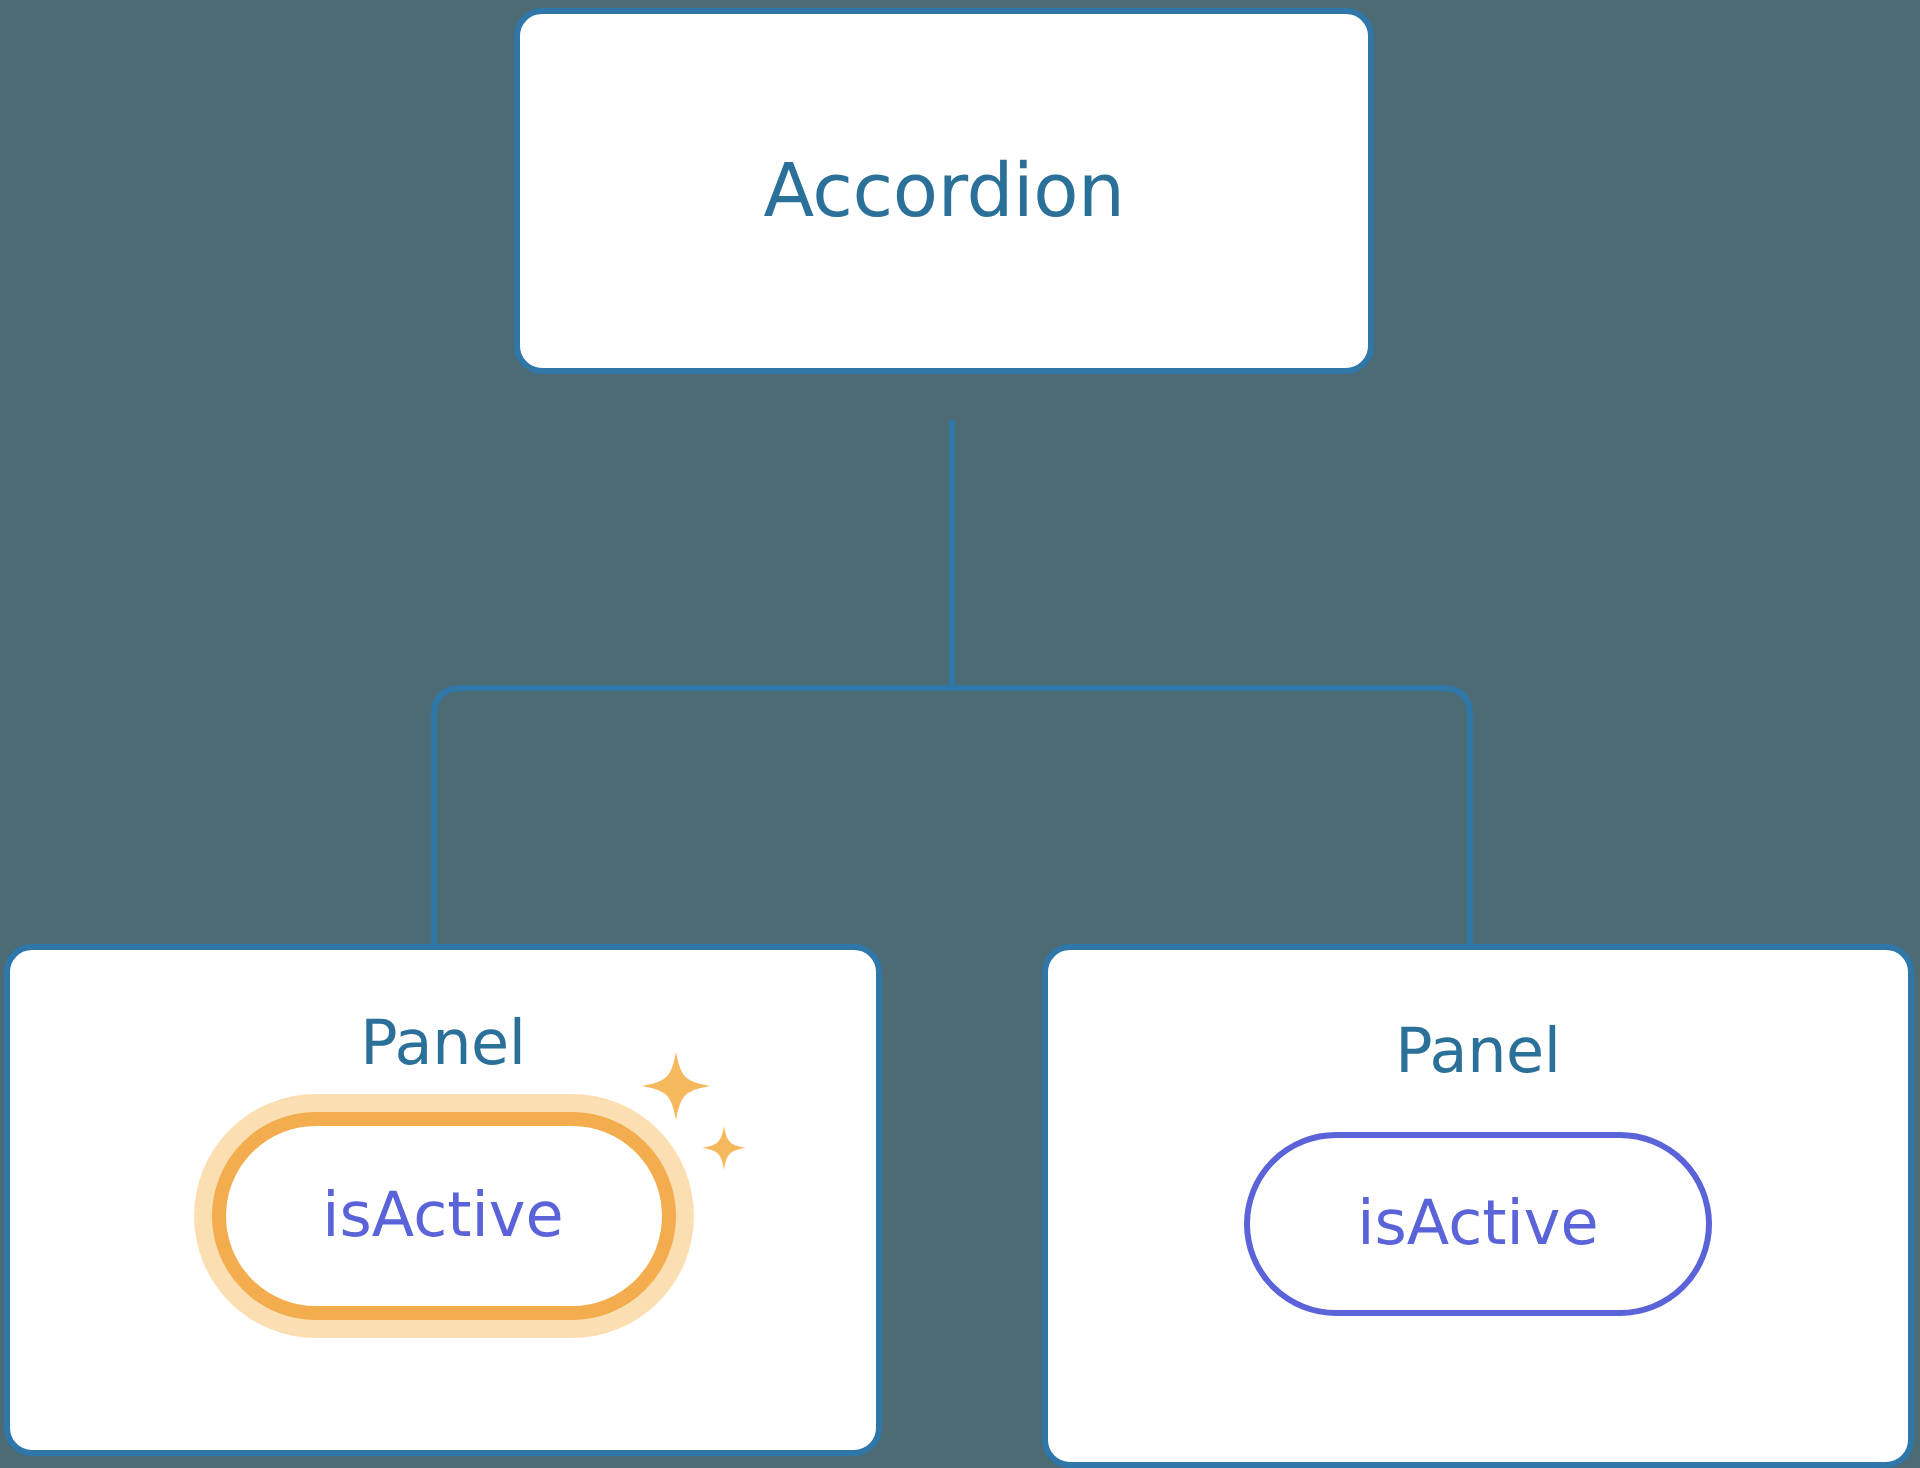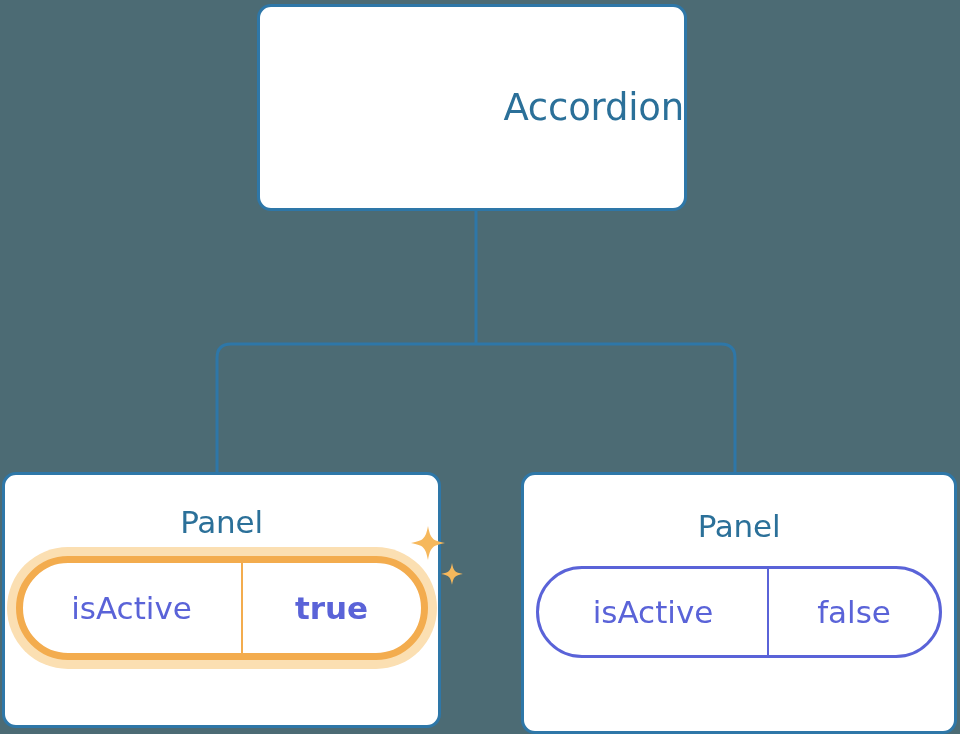--- a/index.html
+++ b/index.html
@@ -42,23 +42,22 @@
     border-radius: 14px;
     display: flex;
     flex-direction: column;
     align-items: center;
   }
 
   .node-root {
     left: 257px;
     top: 4px;
     width: 430px;
-    height: 207px;
+    height: 183px;
     justify-content: center;
-    align-items: flex-end;
   }
 
   .node-panel-left {
     left: 2px;
     top: 472px;
     width: 439px;
     height: 256px;
     padding-top: 32px;
   }
 
@@ -170,34 +169,32 @@
     <div class="node-title">Accordion</div>
   </div>
 
   <div class="node-card node-panel-left">
     <div class="node-title">Panel</div>
 
     <div class="pill-wrap pill-wrap-highlight pill-highlight">
 
       <div class="pill">
         <div class="pill-cell pill-cell-name">isActive</div>
-        <div class="pill-cell pill-cell-value">true</div>
       </div>
 
       <svg class="sparkles" viewBox="0 0 70 80" fill="none">
         <path d="M26,4 C28.4,16.6 30.4,18.6 43,21 C30.4,23.4 28.4,25.4 26,38 C23.6,25.4 21.6,23.4 9,21 C21.6,18.6 23.6,16.6 26,4 Z" fill="#f6b85c"></path>
         <path d="M50,41 C51.5,49.1 52.8,50.4 60.9,51.9 C52.8,53.4 51.5,54.7 50,62.8 C48.5,54.7 47.2,53.4 39.1,51.9 C47.2,50.4 48.5,49.1 50,41 Z" fill="#f6b85c"></path>
       </svg>
     </div>
   </div>
 
   <div class="node-card node-panel-right">
     <div class="node-title">Panel</div>
 
     <div class="pill-wrap">
       <div class="pill">
         <div class="pill-cell pill-cell-name">isActive</div>
-        <div class="pill-cell pill-cell-value">false</div>
       </div>
     </div>
   </div>
 
 </div>
 
 </body></html>

